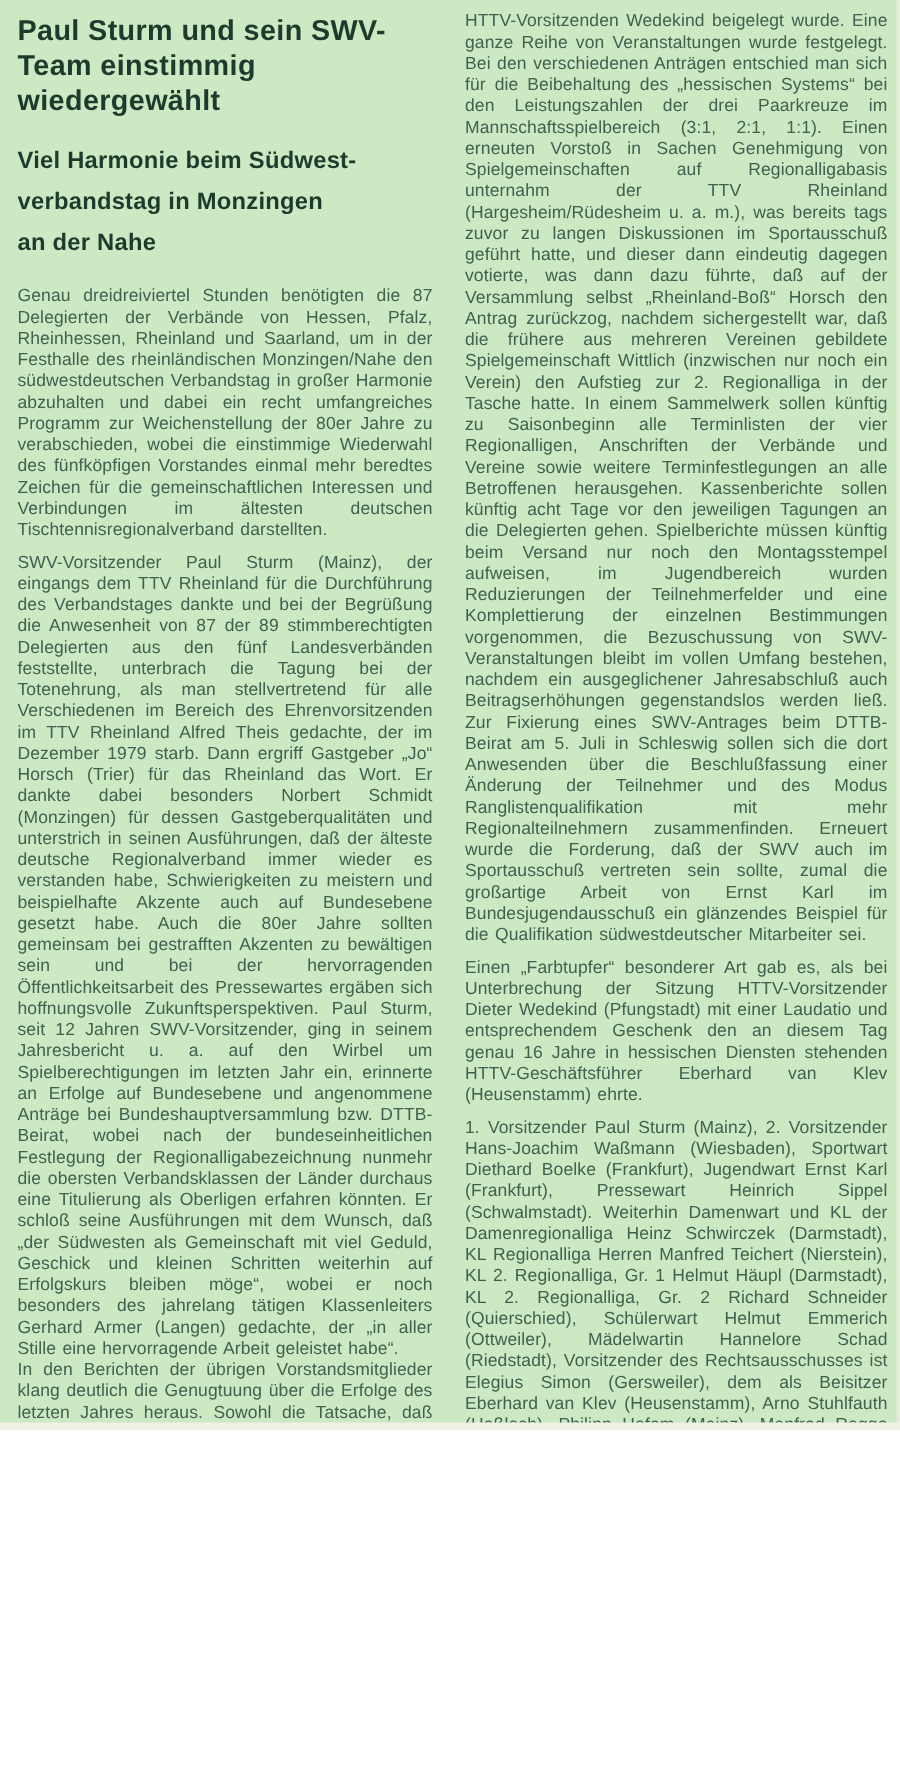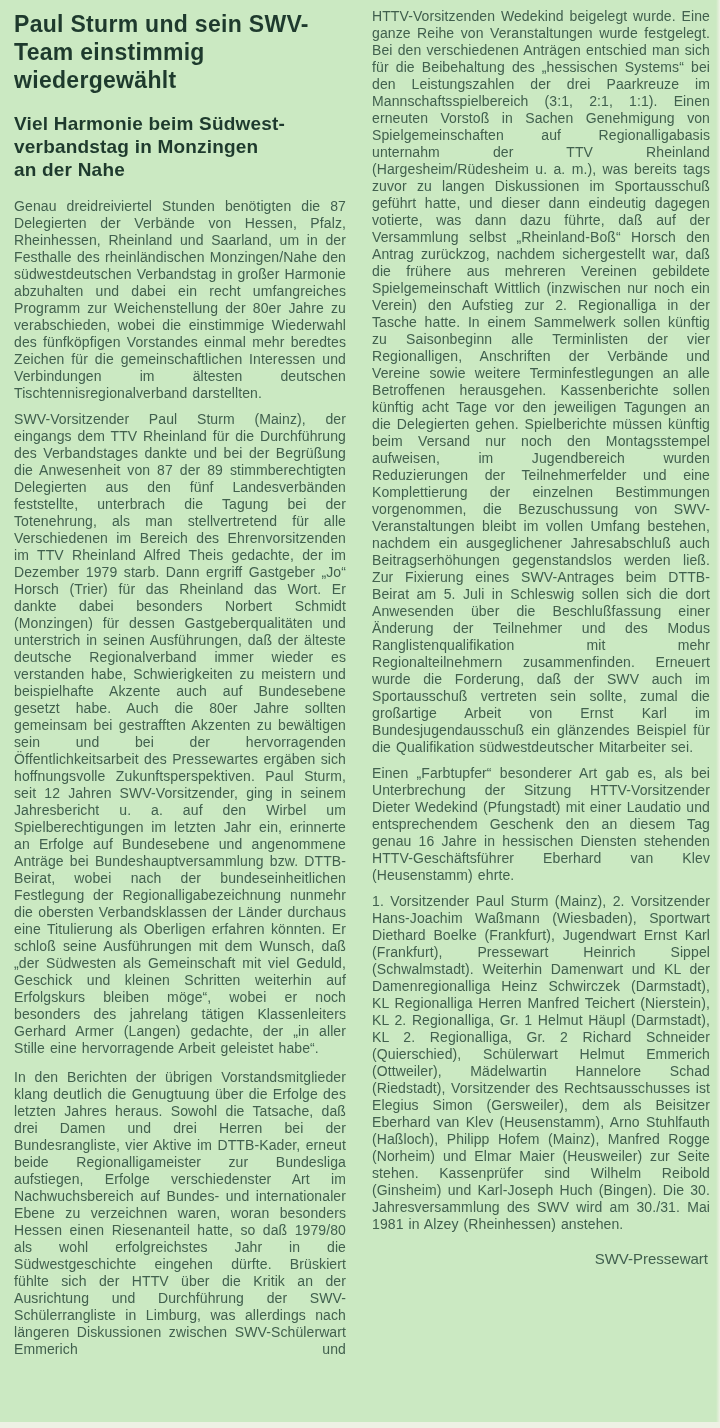--- a/index.html
+++ b/index.html
@@ -5,21 +5,21 @@
   :root {
     --paper-color: #cbe9c2;
     --body-text-color: #41604e;
     --heading-color: #1e3a2d;
     --scan-edge-color: #eef1e4;
   }
   html, body { margin: 0; padding: 0; }
   .page {
     position: relative;
     width: 720px;
-    height: 1428px;
+    height: 1144px;
     background: var(--paper-color);
     overflow: hidden;
     font-family: "Liberation Sans", sans-serif;
   }
   .col {
     position: absolute;
     top: 0;
   }
   .col-left  { left: 14px;  width: 332px; padding-top: 10px; }
   .col-right { left: 372px; width: 338px; padding-top: 8px; }
@@ -28,37 +28,37 @@
     font-size: 23px;
     line-height: 28px;
     font-weight: 700;
     letter-spacing: 0.3px;
     color: var(--heading-color);
     white-space: pre-line;
   }
   .subheadline {
     margin: 0 0 17px 0;
     font-size: 19px;
-    line-height: 23px;
+    line-height: 33px;
     font-weight: 700;
     letter-spacing: 0.2px;
     color: var(--heading-color);
     white-space: pre-line;
   }
   p.body-par {
     margin: 0 0 9px 0;
     font-size: 14px;
     line-height: 17px;
     letter-spacing: 0.1px;
     word-spacing: 1px;
     text-align: justify;
     color: var(--body-text-color);
     hyphens: auto;
   }
-  p.body-par.no-gap-after { margin-bottom: 12px; }
+  p.body-par.no-gap-after { margin-bottom: 0; }
   p.body-par.cont-line-justified { text-align-last: justify; }
   .signature {
     margin-top: 16px;
     text-align: right;
     padding-right: 2px;
   }
   .signature .sig-name {
     display: block;
     font-weight: 700;
     font-size: 15px;

